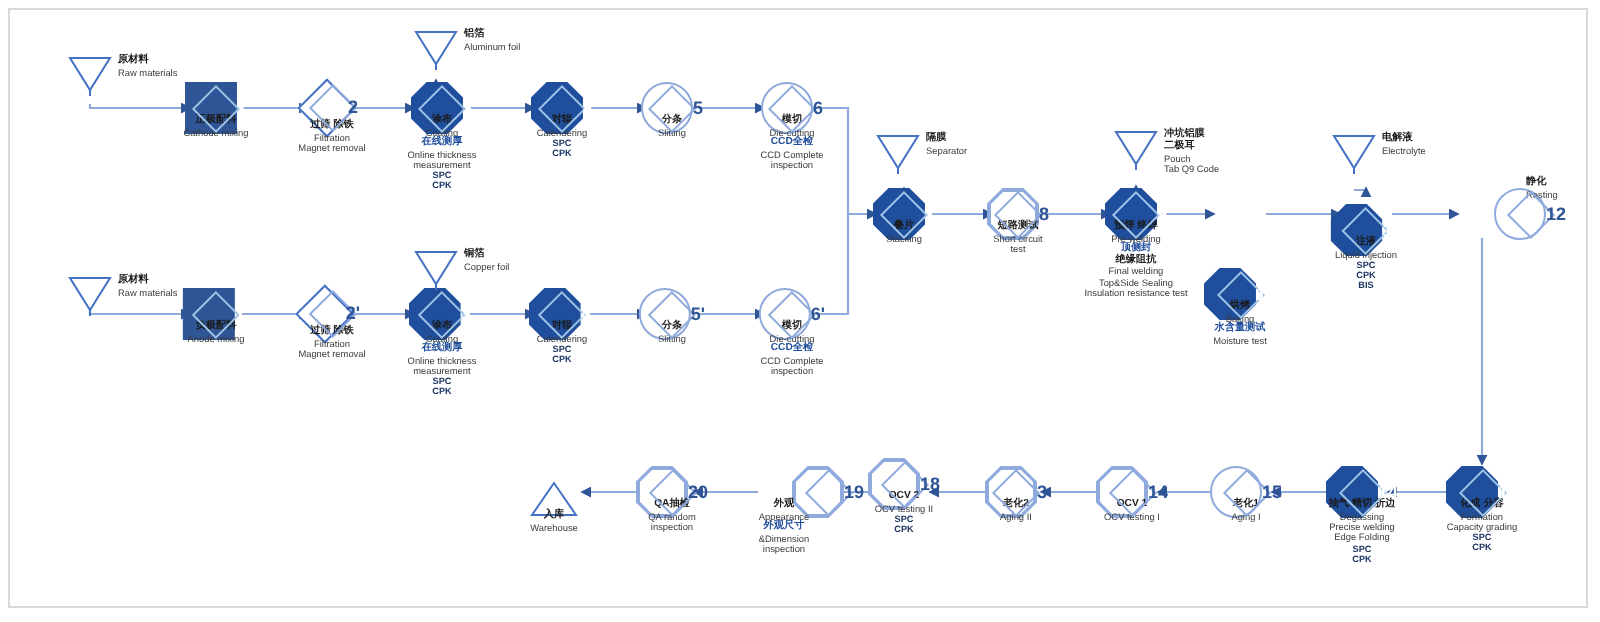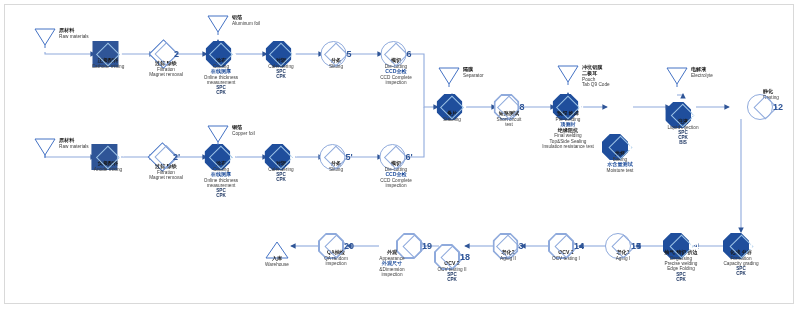--- a/index.html
+++ b/index.html
@@ -405,21 +405,21 @@
             <div class="oct-in"></div>
           </div>
           <div class="inner-dia on-light"></div>
           <div class="num on-light">3</div>
         </div>
         <div class="label">
           <div class="cn">老化2</div>
           <div class="en">Aging II</div>
         </div>
       </div>
-      <div class="node" style="left: 452px; top: 257px; align-items: center;">
+      <div class="node" style="left: 452px; top: 242px; align-items: center;">
         <div class="shape">
           <div style="position: relative; width: 26px; height: 26px;">
             <div class="oct-ring"></div>
             <div class="oct-in"></div>
           </div>
           <div class="inner-dia on-light"></div>
           <div class="num on-light">18</div>
         </div>
         <div class="label">
           <div class="cn">OCV 2</div>

